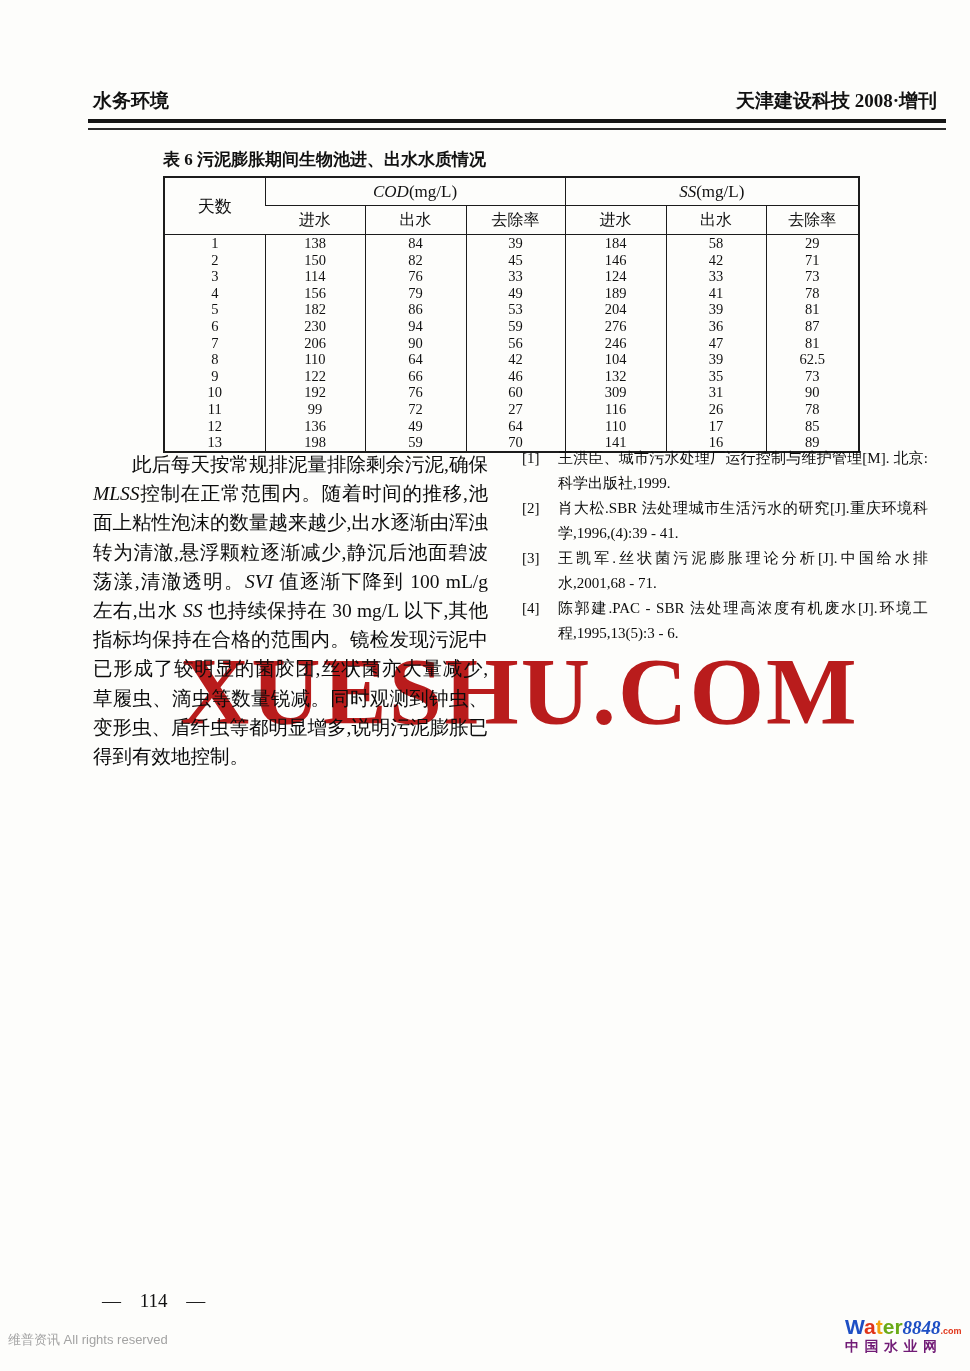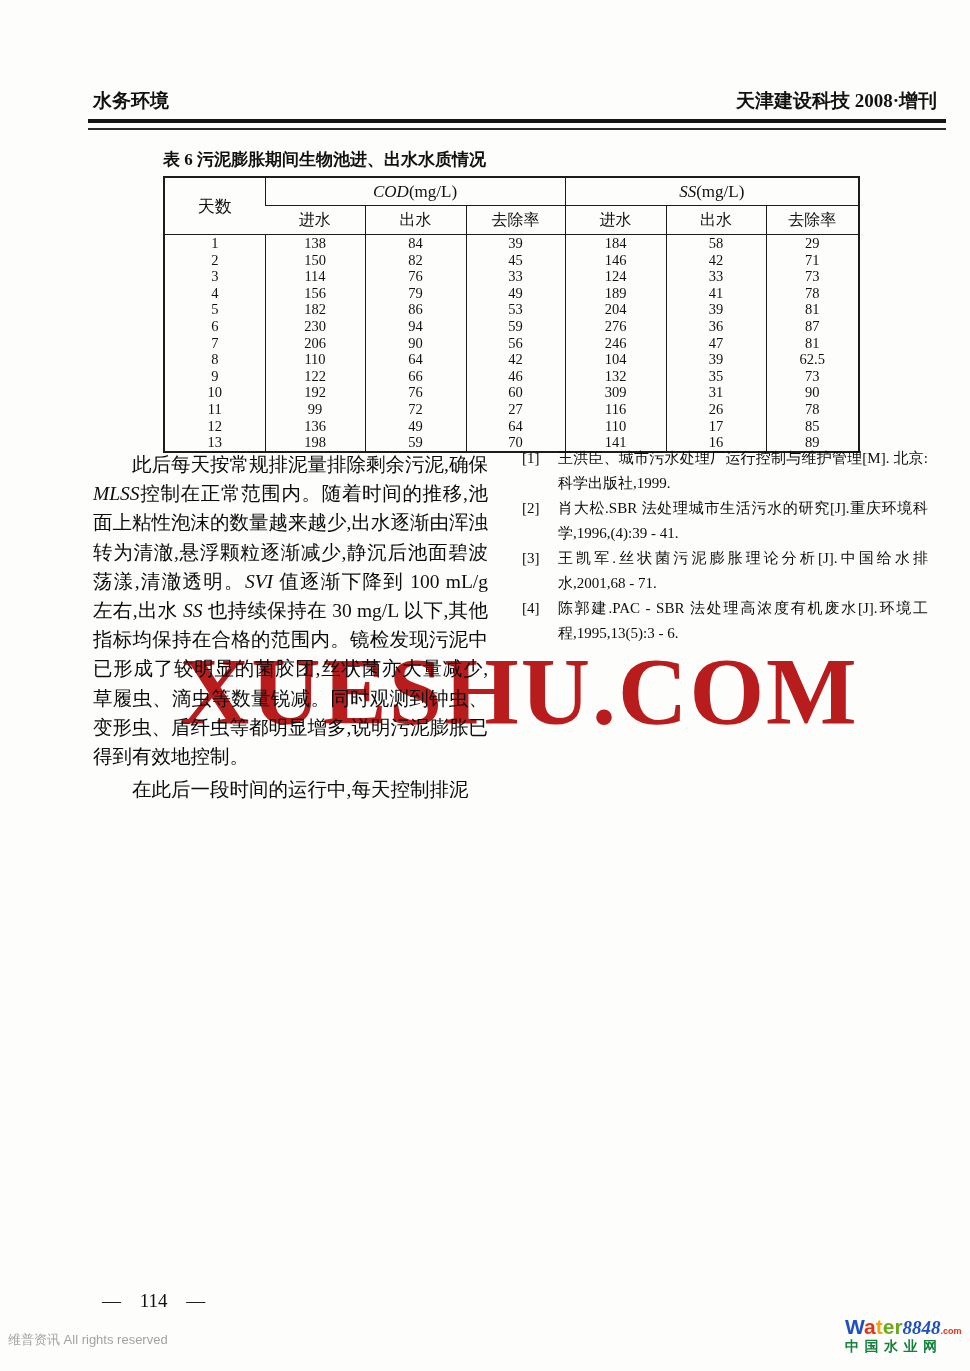--- a/index.html
+++ b/index.html
@@ -215,21 +215,20 @@
             <td>70</td>
             <td>141</td>
             <td>16</td>
             <td>89</td>
           </tr>
         </tbody>
     </table>
 
     <div class="col col-left">
       <p class="ind"><span>此后每天按常规排泥量排除剩余污泥,确保</span><i>MLSS</i><span>控制在正常范围内。随着时间的推移,池面上粘性泡沫的数量越来越少,出水逐渐由浑浊转为清澈,悬浮颗粒逐渐减少,静沉后池面碧波荡漾,清澈透明。</span><i>SVI</i><span> 值逐渐下降到 100 mL/g 左右,出水 </span><i>SS</i><span> 也持续保持在 30 mg/L 以下,其他指标均保持在合格的范围内。镜检发现污泥中已形成了较明显的菌胶团,丝状菌亦大量减少,草履虫、滴虫等数量锐减。同时观测到钟虫、变形虫、盾纤虫等都明显增多,说明污泥膨胀已得到有效地控制。</span></p>
-      <p class="ind">在此后一段时间的运行中,每天控制排泥</p>
     </div>
 
     <div class="col col-right">
       <div class="refs">
           <div class="ref-item">
             <span class="ref-label">[1]</span>
             <span class="ref-text">王洪臣、城市污水处理厂运行控制与维护管理[M]. 北京:科学出版社,1999.</span>
           </div>
           <div class="ref-item">
             <span class="ref-label">[2]</span>
@@ -244,16 +243,16 @@
             <span class="ref-text">陈郭建.PAC - SBR 法处理高浓度有机废水[J].环境工程,1995,13(5):3 - 6.</span>
           </div>
         </div>
     </div>
 
     <div class="page-num">— 114 —</div>
     <div class="footer-note">维普资讯 All rights reserved</div>
 
     <div class="logo">
       <div class="logo-line1"><span class="logo-word"><span style="color: rgb(30, 79, 196);">W</span><span style="color: rgb(224, 52, 24);">a</span><span style="color: rgb(242, 163, 14);">t</span><span style="color: rgb(106, 170, 23);">e</span><span style="color: rgb(106, 170, 23);">r</span></span><span class="logo-num" style="color: rgb(30, 79, 196);">8848</span><span class="logo-tld" style="color: rgb(224, 52, 24);">.com</span></div>
-      <div class="logo-tag" style="color: #15803d;">中国水业网</div>
+      <div class="logo-tag" style="color: #701a75;">中国水业网</div>
     </div>
   </div>
 </div>
 
 </body></html>

